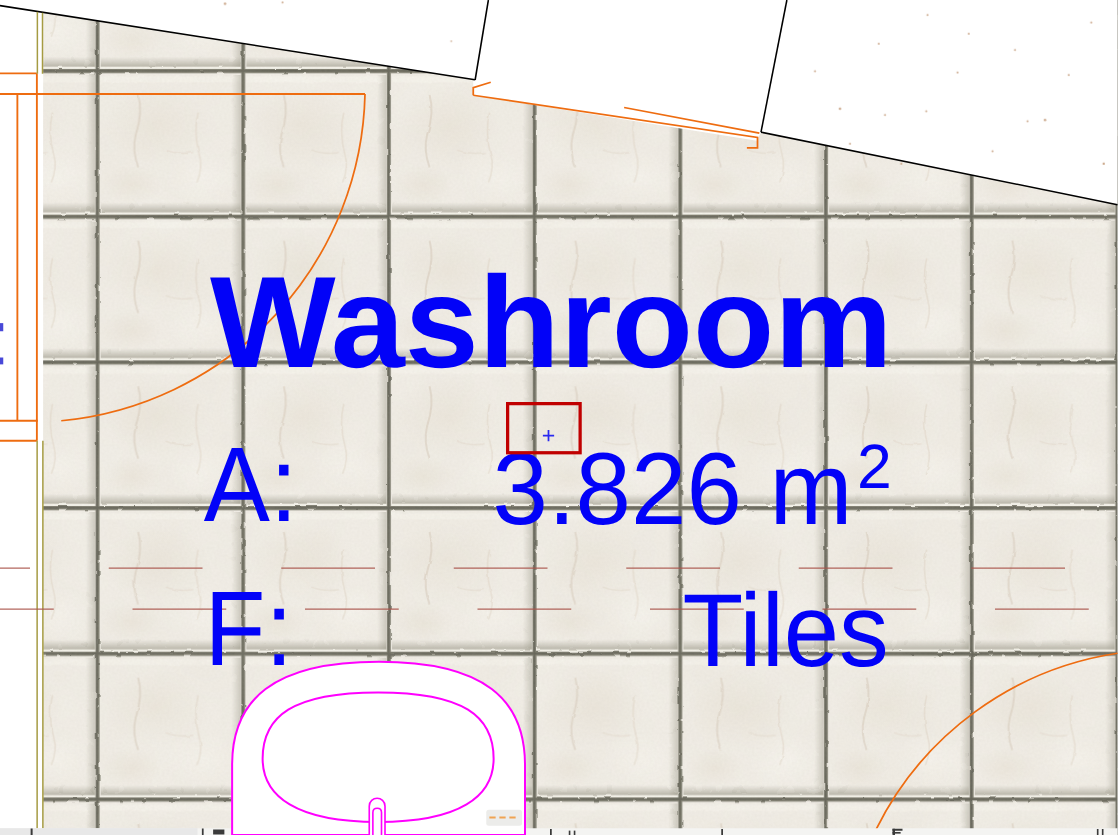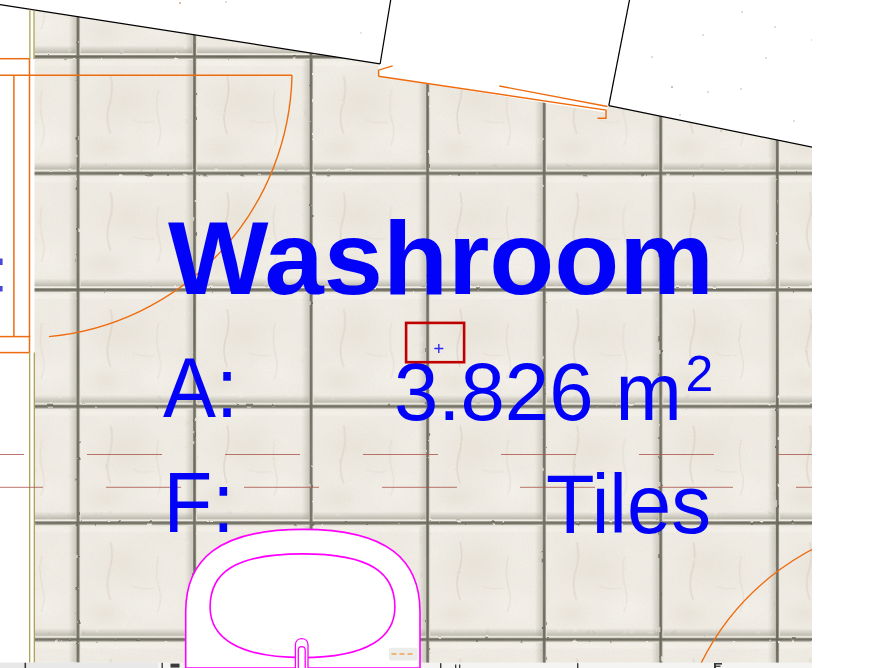--- a/index.html
+++ b/index.html
@@ -1,16 +1,16 @@
 <!DOCTYPE html>
 <html><head>
 <meta charset="utf-8">
 <style>
   html,body{margin:0;padding:0;background:#fff;}
-  #wrap{position:relative;width:812px;height:668px;overflow:hidden;}
+  #wrap{position:relative;width:894px;height:668px;overflow:hidden;}
   svg{display:block;}
   text{font-family:"Liberation Sans", sans-serif;}
 </style>
 </head>
 <body>
 <div id="wrap">
 <svg width="894" height="668" viewBox="0 0 894 668" xmlns="http://www.w3.org/2000/svg">
 <defs>
   <linearGradient id="shB" x1="0" y1="0" x2="0" y2="1">
     <stop offset="0" stop-color="#8d8b7c" stop-opacity="0"></stop>

